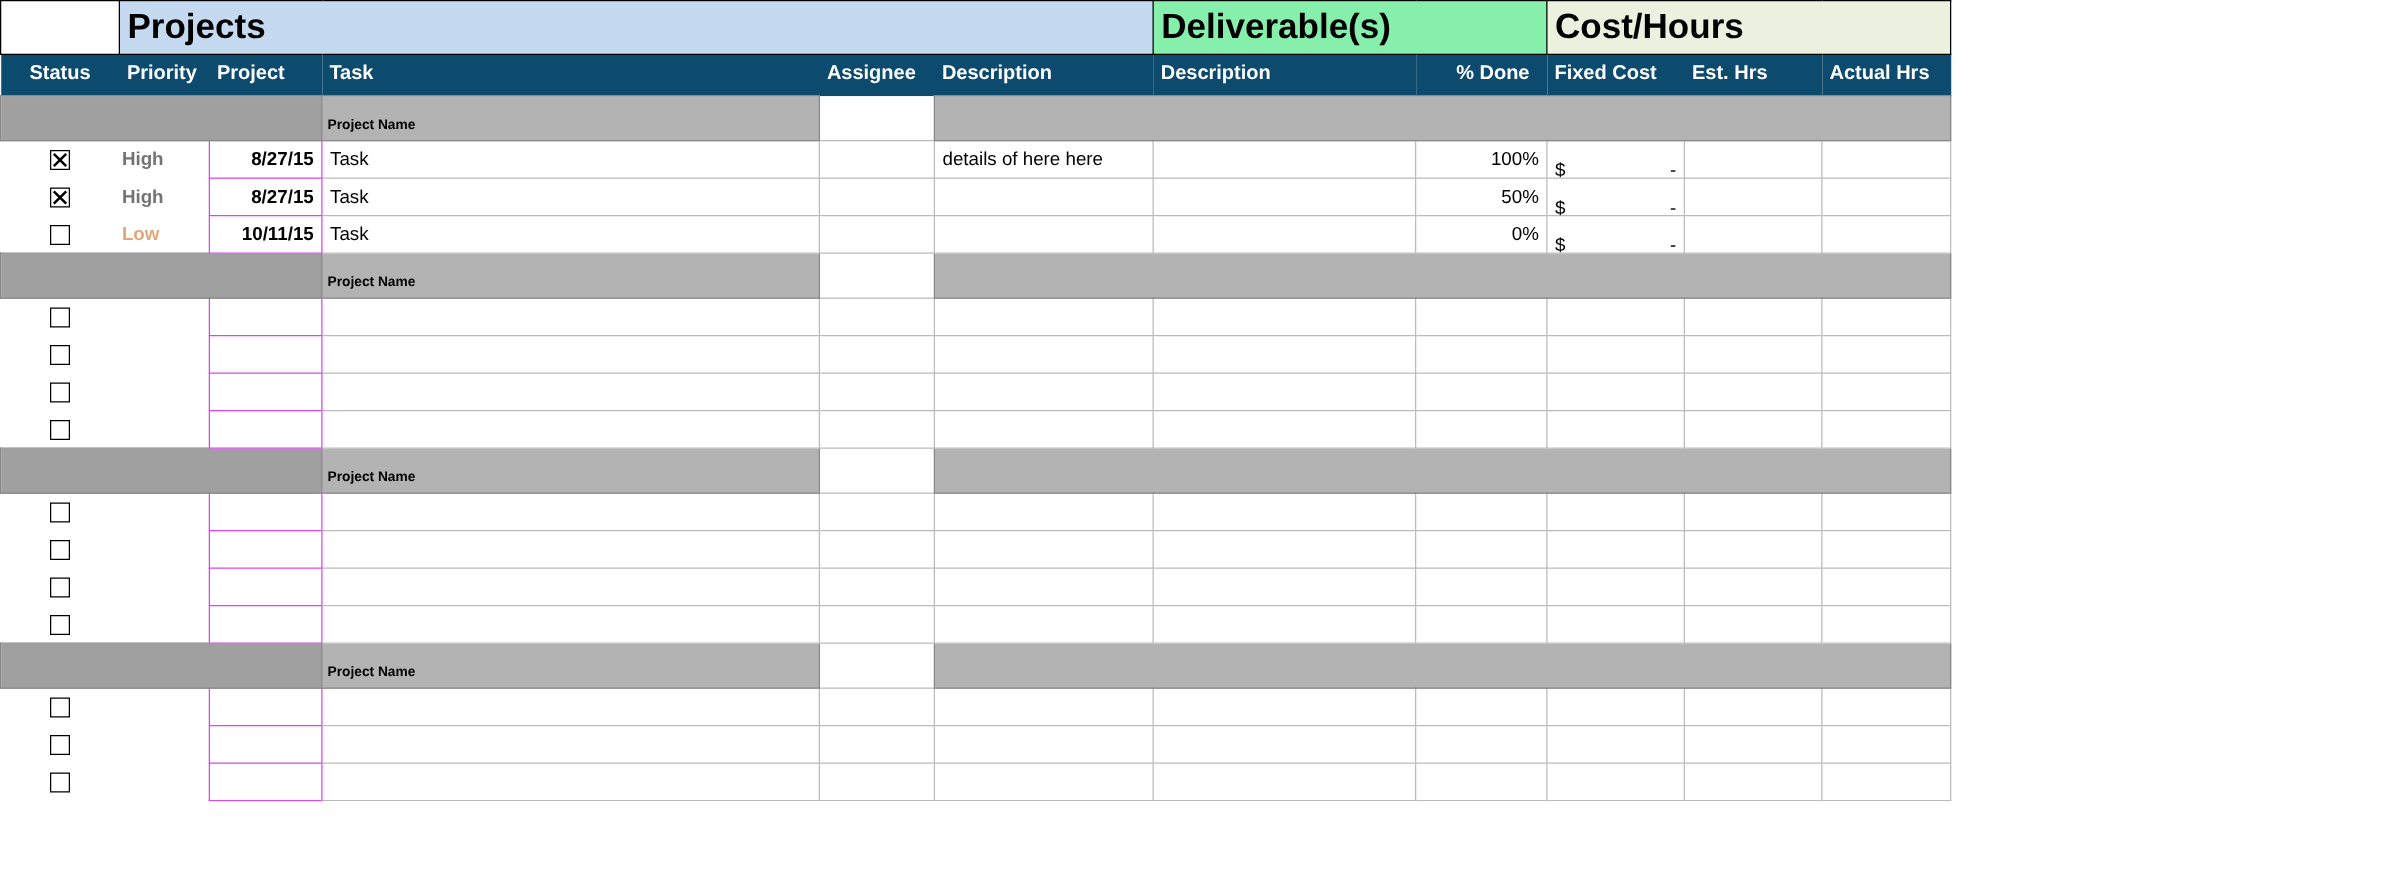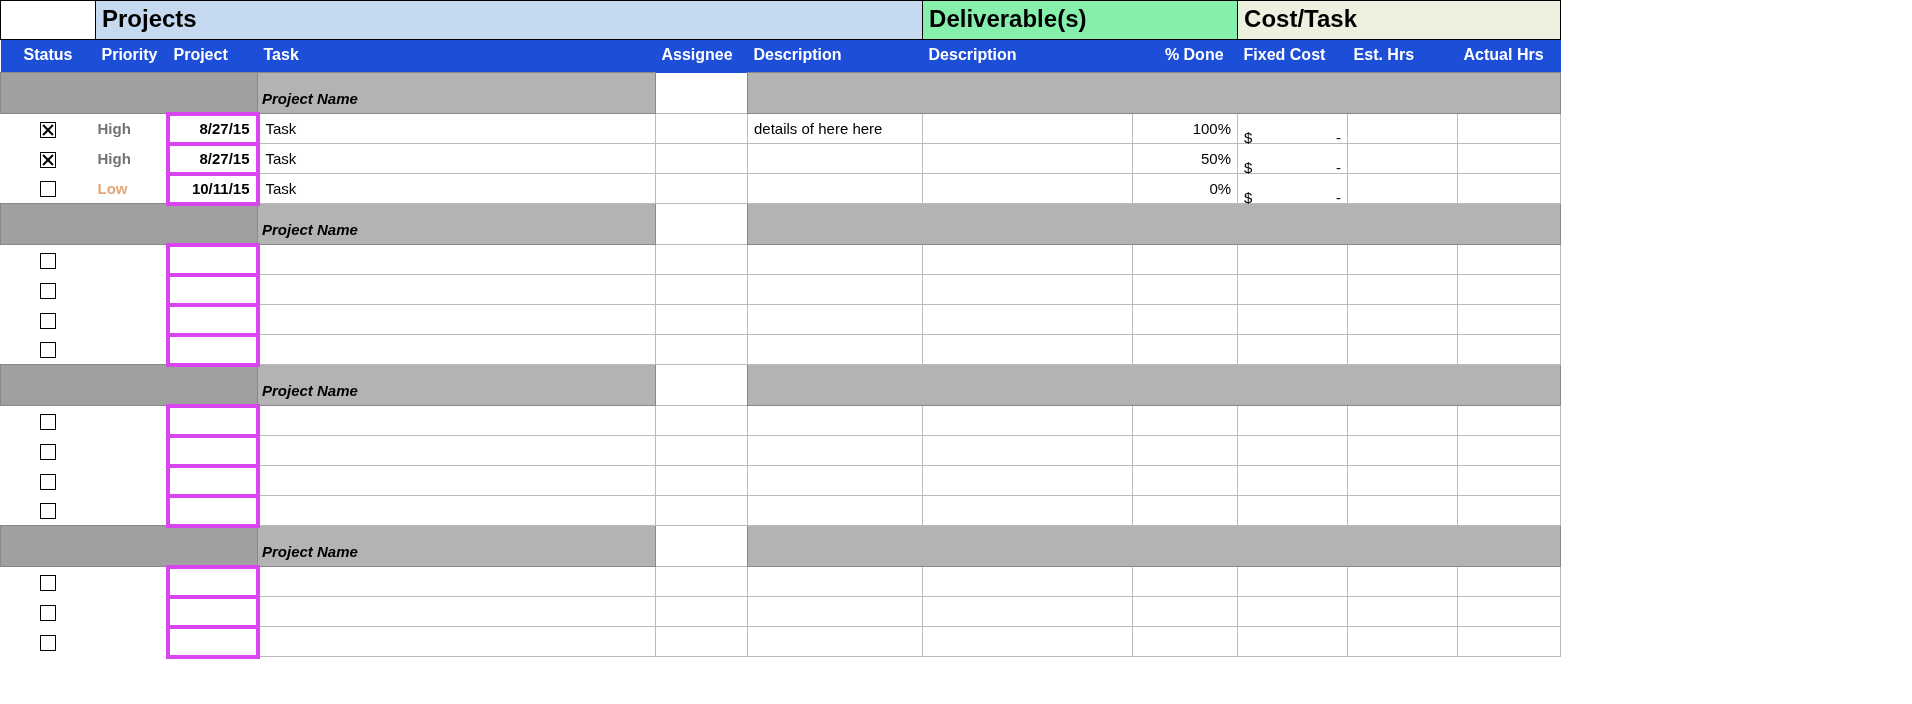--- a/index.html
+++ b/index.html
@@ -23,66 +23,65 @@
   col.c-desc     { width: 175px; }
   col.c-deliv    { width: 210px; }
   col.c-done     { width: 105px; }
   col.c-cost     { width: 110px; }
   col.c-esthrs   { width: 110px; }
   col.c-acthrs   { width: 103px; }
 
   
   tr.band td {
     font-weight: bold;
-    font-size: 24px;
+    font-size: 28px;
     padding: 4px 6px 6px 6px;
     border: 1px solid #000;
   }
   tr.band td.blank { background:#fff; border:1px solid #000; }
   tr.band td.projects { background:#c5d9f1; }
   tr.band td.deliv    { background:#86efac; }
   tr.band td.cost     { background:#ebf1de; }
 
   
   tr.header td {
-    background:#1d4ed8;
+    background:#0c4a6e;
     color:#fff;
     font-weight:bold;
     font-size:16px;
     padding:6px 6px 8px 6px;
     border:none;
     vertical-align:middle;
   }
   tr.header td.status { text-align:center; }
   tr.header td.done { text-align:right; padding-right:14px; }
 
   
   tr.group td {
     background:#b3b3b3;
     font-weight:bold;
-    font-size:15px;
+    font-size:11px;
     padding:17px 4px 6px 4px;
     border:1px solid #888;
     height:28px;
-    font-style:italic;
   }
   tr.group td.lead { background:#a0a0a0; border:1px solid #888; }
   tr.group td.gap  { background:#fff; border:none; }
 
   
   tr.row td {
     border:1px solid #bbb;
     padding:2px 6px;
     height:30px;
     vertical-align:middle;
     font-size:15px;
   }
   tr.row td.status { text-align:center; border:none; }
   tr.row td.priority { font-weight:bold; border:none; padding-left:2px; }
-  tr.row td.deadline { font-weight:bold; text-align:right; border:4px solid #d946ef; }
+  tr.row td.deadline { font-weight:bold; text-align:right; border:1px solid #d946ef; }
   tr.row td.done { text-align:right;margin-top:35px; }
   tr.row td.cost { }
 
   .prio-high { color:#737373; }
   .prio-low  { color:#e3a67a; }
 
   .checkbox {
     display:inline-block;
     width:16px; height:16px;
     border:1.5px solid #000;
@@ -121,21 +120,21 @@
       <col class="c-cost">
     <col class="c-esthrs">
       <col class="c-acthrs">
   </colgroup>
 
   <tbody>
     <tr class="band">
       <td class="blank"></td>
       <td class="projects" colspan="5">Projects</td>
       <td class="deliv" colspan="2">Deliverable(s)</td>
-      <td class="cost" colspan="3">Cost/Task</td>
+      <td class="cost" colspan="3">Cost/Hours</td>
     </tr>
 
     <tr class="header">
       <td class="status">Status</td>
       <td>Priority</td>
       <td>Project</td>
       <td>Task</td>
       <td>Assignee</td>
       <td>Description</td>
       <td>Description</td>

